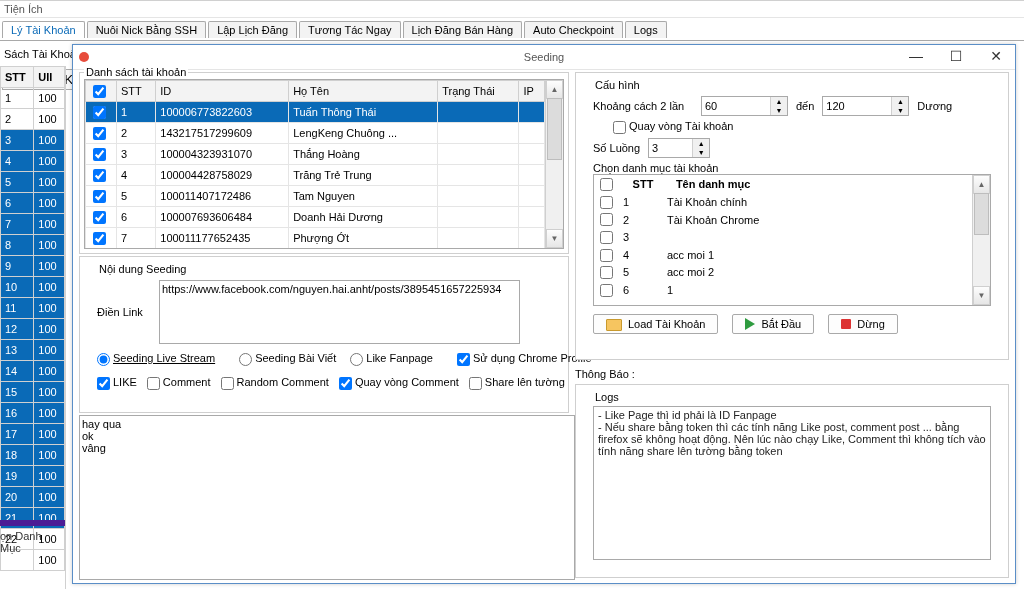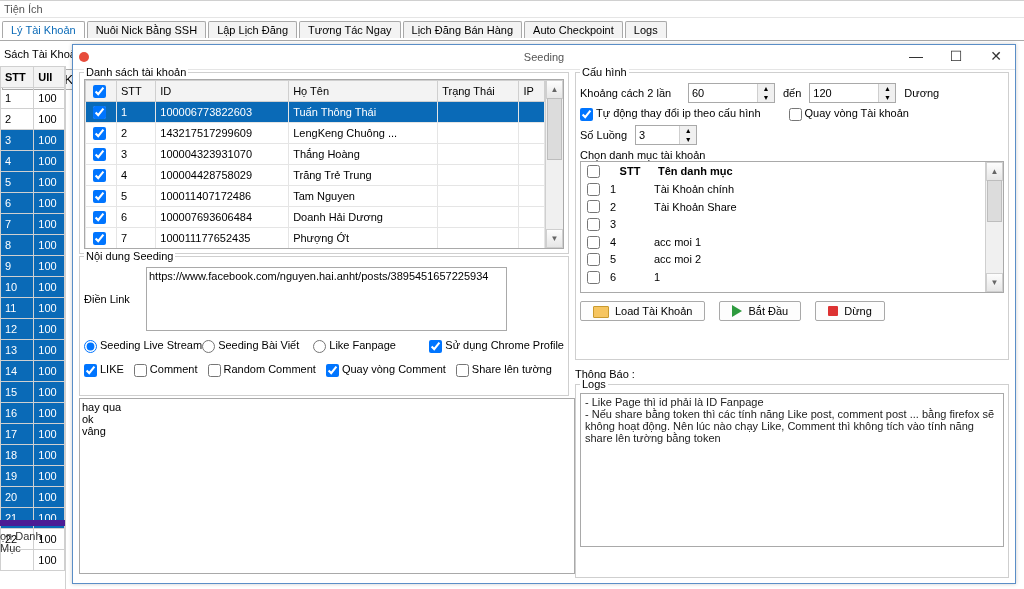--- a/index.html
+++ b/index.html
@@ -20,21 +20,21 @@
 .dialog{position:absolute;left:72px;top:43px;right:8px;height:538px;border:1px solid #5a8ec7;background:#fff;box-shadow:0 0 4px rgba(0,0,0,.2)}
 .titlebar{height:24px;background:#fff;display:flex;align-items:center;border-bottom:1px solid #e5e5e5;position:relative}
 .titlebar .bullet{width:10px;height:10px;border-radius:50%;background:#e74c3c;margin-left:6px}
 .titlebar .ttl{position:absolute;left:0;right:0;text-align:center;color:#555}
 .winbtns{position:absolute;right:4px;top:2px;display:flex;gap:10px;color:#333;font-size:14px}
 .winbtn{width:30px;height:18px;display:flex;align-items:center;justify-content:center;cursor:pointer}
 .body{display:flex;gap:6px;padding:2px 6px 6px 6px;height:calc(100% - 30px)}
 .col{display:flex;flex-direction:column}
 .left{width:490px}
 .right{flex:1}
-.grp{border:1px solid #cfcfcf;background:#fff;margin-bottom:2px;padding:4px;}
+.grp{border:1px solid #cfcfcf;background:#fff;margin-bottom:2px;padding:17px;}
 .grp-label{position:relative;top:-11px;left:0;background:#fff;padding:0 2px;color:#000;display:inline-block}
 .grp-inner{margin-top:-10px}
 .grid{border:1px solid #a9a9a9;height:168px;position:relative;background:#fff;display:flex}
 .grid-table{flex:1;overflow:hidden}
 .grid table{border-collapse:collapse;width:100%;font-size:11px}
 .grid th{background:#f3f3f3;border:1px solid #cfcfcf;padding:2px 4px;text-align:left;height:16px;font-weight:normal}
 .grid td{border:1px solid #e5e5e5;padding:2px 4px;height:16px}
 .grid tr.sel td{background:#0a6ab7;color:#fff}
 .chkcell{width:22px;text-align:center!important}
 .vscroll{width:17px;background:#f0f0f0;border-left:1px solid #cfcfcf;position:relative}
@@ -295,21 +295,21 @@
         </div>
 
         <div class="grp seed-grp">
           <span class="grp-label">Nội dung Seeding</span>
           <div class="grp-inner">
             <div class="row">
               <span class="lbl" style="width:56px">Điền Link</span>
               <textarea class="link" id="link-ta" style="">https://www.facebook.com/nguyen.hai.anht/posts/3895451657225934</textarea>
             </div>
             <div class="chk-row" style="margin-top:6px">
-              <span id="radios"><label style="margin-right: 0;"><input type="radio" name="sm" checked="" style="">Seeding Live Stream</label><label style="margin-right: 14px; margin-top: 7px;"><input type="radio" name="sm" style="">Seeding Bài Viết</label><label style="margin-right: 14px;"><input type="radio" name="sm" style="">Like Fanpage</label></span>
+              <span id="radios"><label style="margin-right: 24px; text-decoration: underline;"><input type="radio" name="sm" checked="" style="">Seeding Live Stream</label><label style="margin-right: 14px; margin-top: 7px;"><input type="radio" name="sm" style="">Seeding Bài Viết</label><label style="margin-right: 14px;"><input type="radio" name="sm" style="">Like Fanpage</label></span>
               <label style="margin-left:auto">
                 <input type="checkbox" id="chrome-chk" checked="" style=""><span>Sử dụng Chrome Profile</span>
               </label>
             </div>
             <div class="chk-row" style="margin-top:6px" id="checks-row">
                 <label><input type="checkbox" checked="" style="">LIKE</label>
                 <label><input type="checkbox" style="">Comment</label>
                 <label><input type="checkbox" style="">Random Comment</label>
                 <label><input type="checkbox" checked="" style="">Quay vòng Comment</label>
                 <label><input type="checkbox" style="">Share lên tường</label>
@@ -339,21 +339,20 @@
               <span class="num">
                   <input id="gap-to" value="120" style="">
                   <span class="spin">
                     <span>▲</span>
                     <span>▼</span>
                   </span>
                 </span>
               <span>Dương</span>
             </div>
             <div class="cfg-row">
-              <label><input type="checkbox" id="auto-ip" checked="" style=""><span>Tự động thay đổi ip theo cấu hình</span></label>
               <label style="margin-left:20px"><input type="checkbox" id="cycle-chk" style=""><span>Quay vòng Tài khoản</span></label>
             </div>
             <div class="cfg-row">
               <span class="lbl">Số Luồng</span>
               <span class="num sm">
                   <input id="threads" value="3" style="">
                   <span class="spin">
                     <span>▲</span>
                     <span>▼</span>
                   </span>
@@ -373,21 +372,21 @@
                     </thead>
                   <tbody id="cat-rows">
                       <tr class="sel">
                         <td class="chkcell"><input type="checkbox" style=""></td>
                         <td style="width:40px">1</td>
                         <td>Tài Khoản chính</td>
                       </tr>
                       <tr>
                         <td class="chkcell"><input type="checkbox" style=""></td>
                         <td style="width:40px">2</td>
-                        <td>Tài Khoản Share</td>
+                        <td>Tài Khoản Chrome</td>
                       </tr>
                       <tr>
                         <td class="chkcell"><input type="checkbox" style=""></td>
                         <td style="width:40px">3</td>
                         <td></td>
                       </tr>
                       <tr>
                         <td class="chkcell"><input type="checkbox" style=""></td>
                         <td style="width:40px">4</td>
                         <td>acc moi 1</td>

